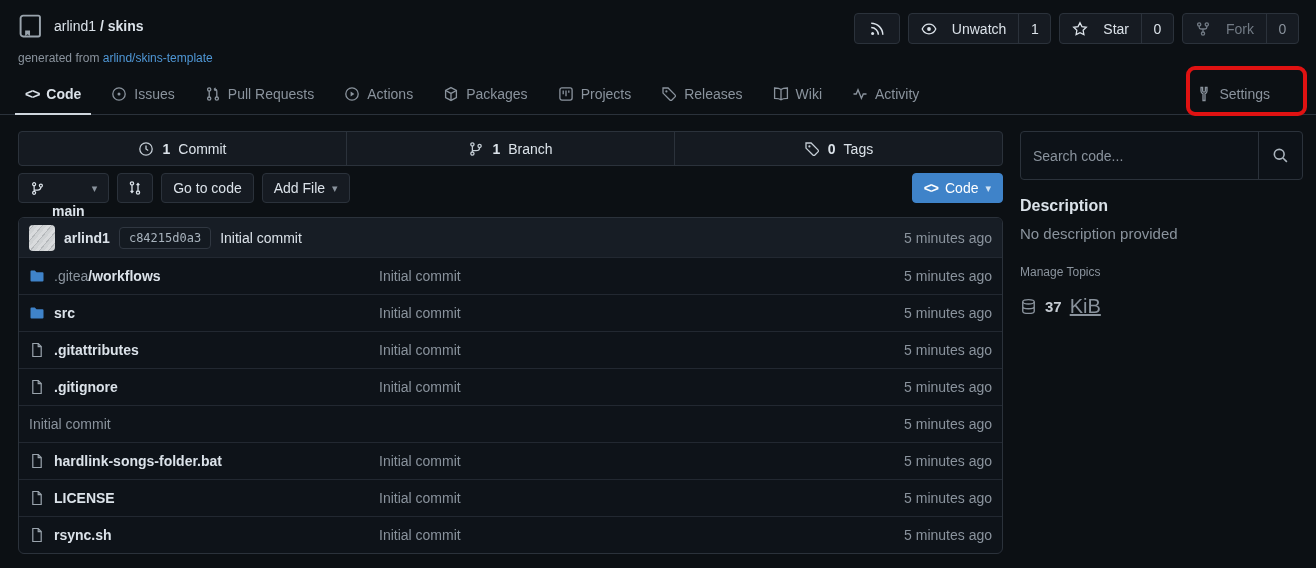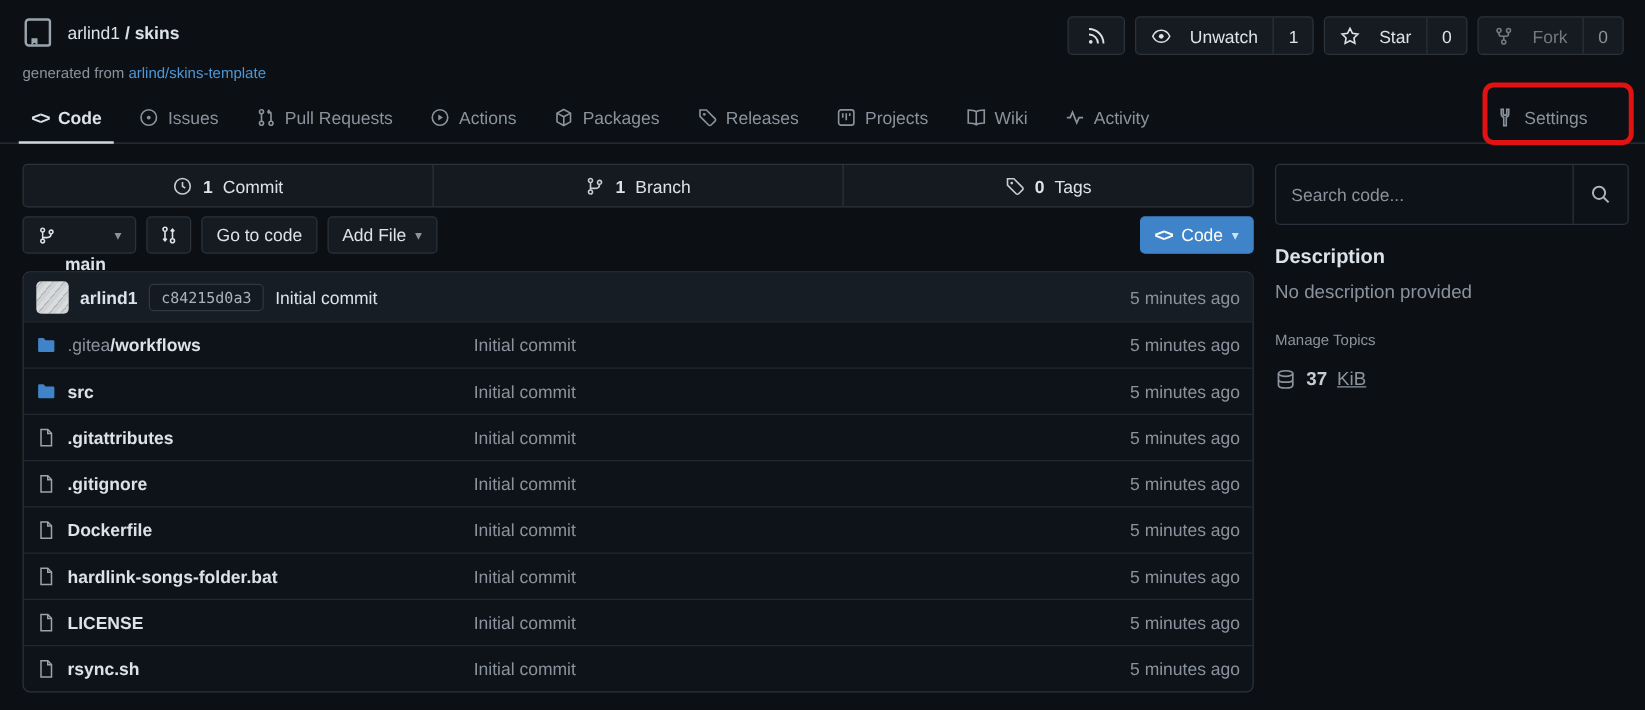--- a/index.html
+++ b/index.html
@@ -100,21 +100,21 @@
   
   .search-box{display:flex;height:49px;background:var(--bg-input);border:1px solid var(--border);border-radius:4px;overflow:hidden;}
   .search-box input{flex:1;background:transparent;border:none;outline:none;color:var(--text);font-size:14px;padding:0 12px;font-family:"Liberation Sans",sans-serif;}
   .search-box input::placeholder{color:var(--text-dim);}
   .search-btn{width:44px;display:flex;align-items:center;justify-content:center;border-left:1px solid var(--border);color:#aab4bd;cursor:pointer;background:transparent;}
   .sb-title{margin-top:17px;font-size:16px;font-weight:700;color:var(--text);}
   .sb-nodesc{margin-top:10px;font-size:15px;color:var(--text-dim);}
   .sb-topics{margin-top:23px;font-size:12px;color:var(--text-dim);cursor:pointer;}
   .sb-size{display:flex;align-items:center;gap:8px;margin-top:16px;color:var(--text-dim);}
   .sb-size b{font-size:15px;color:#c6ccd3;font-weight:700;}
-  .sb-size span{font-size:15px;color:var(--text-dim);text-decoration:underline;}
+  .sb-size span{font-size:20px;color:var(--text-dim);text-decoration:underline;}
 </style>
 </head>
 <body>
 
 <div class="page">
 
   <div class="repo-header">
     <div class="header-row">
       <div class="title-group">
         <span class="ic repo-icon">
@@ -227,34 +227,34 @@
         <svg width="16" height="16" viewBox="0 0 16 16" fill="none" stroke="currentColor" stroke-width="1.3">
           <path d="M8 1.6l5.4 2.9v7l-5.4 2.9-5.4-2.9v-7z"></path>
           <path d="M2.6 4.5L8 7.4l5.4-2.9M8 7.4V14"></path>
         </svg>
       </span>
       <span>Packages</span>
     </div>
     <div class="tab">
       <span class="ic">
         <svg width="16" height="16" viewBox="0 0 16 16" fill="none" stroke="currentColor" stroke-width="1.3">
+          <rect x="1.9" y="1.9" width="12.2" height="12.2" rx="2"></rect>
+          <path d="M5.2 4.6v3.6M8 4.6v5.6M10.8 4.6v2.2"></path>
+        </svg>
+      </span>
+      <span>Projects</span>
+    </div>
+    <div class="tab">
+      <span class="ic">
+        <svg width="16" height="16" viewBox="0 0 16 16" fill="none" stroke="currentColor" stroke-width="1.3">
           <path d="M2 2h5.1L14 8.9a1.4 1.4 0 0 1 0 2l-3.1 3.1a1.4 1.4 0 0 1-2 0L2 7.1z"></path>
           <circle cx="5.4" cy="5.4" r="1.1" fill="currentColor" stroke="none"></circle>
         </svg>
       </span>
       <span>Releases</span>
-    </div>
-    <div class="tab">
-      <span class="ic">
-        <svg width="16" height="16" viewBox="0 0 16 16" fill="none" stroke="currentColor" stroke-width="1.3">
-          <rect x="1.9" y="1.9" width="12.2" height="12.2" rx="2"></rect>
-          <path d="M5.2 4.6v3.6M8 4.6v5.6M10.8 4.6v2.2"></path>
-        </svg>
-      </span>
-      <span>Projects</span>
     </div>
     <div class="tab">
       <span class="ic">
         <svg width="16" height="16" viewBox="0 0 16 16" fill="none" stroke="currentColor" stroke-width="1.3">
           <path d="M8 3.4C6.6 2.3 4.6 2 1.6 2v10.4c3 0 5 .3 6.4 1.4 1.4-1.1 3.4-1.4 6.4-1.4V2c-3 0-5 .3-6.4 1.4zM8 3.4v10.4"></path>
         </svg>
       </span>
       <span>Wiki</span>
     </div>
     <div class="tab">
@@ -417,30 +417,20 @@
                     <path d="M9.2 1.5v3.2h3"></path>
                   </svg>
                 </span>
                 <span class="fname"><span class="fname-dim"></span><span>.gitignore</span></span>
               </div>
               <div class="msg-cell">Initial commit</div>
               <div class="time-cell">5 minutes ago</div>
             </div>
 
             <div class="file-row">
-              <div class="name-cell">
-
-                <span class="ic file">
-                  <svg width="16" height="16" viewBox="0 0 16 16" fill="none" stroke="currentColor" stroke-width="1.2">
-                    <path d="M3.8 1.5h5.4l3 3.1v9.9H3.8z"></path>
-                    <path d="M9.2 1.5v3.2h3"></path>
-                  </svg>
-                </span>
-                <span class="fname"><span class="fname-dim"></span><span>Dockerfile</span></span>
-              </div>
               <div class="msg-cell">Initial commit</div>
               <div class="time-cell">5 minutes ago</div>
             </div>
 
             <div class="file-row">
               <div class="name-cell">
 
                 <span class="ic file">
                   <svg width="16" height="16" viewBox="0 0 16 16" fill="none" stroke="currentColor" stroke-width="1.2">
                     <path d="M3.8 1.5h5.4l3 3.1v9.9H3.8z"></path>

